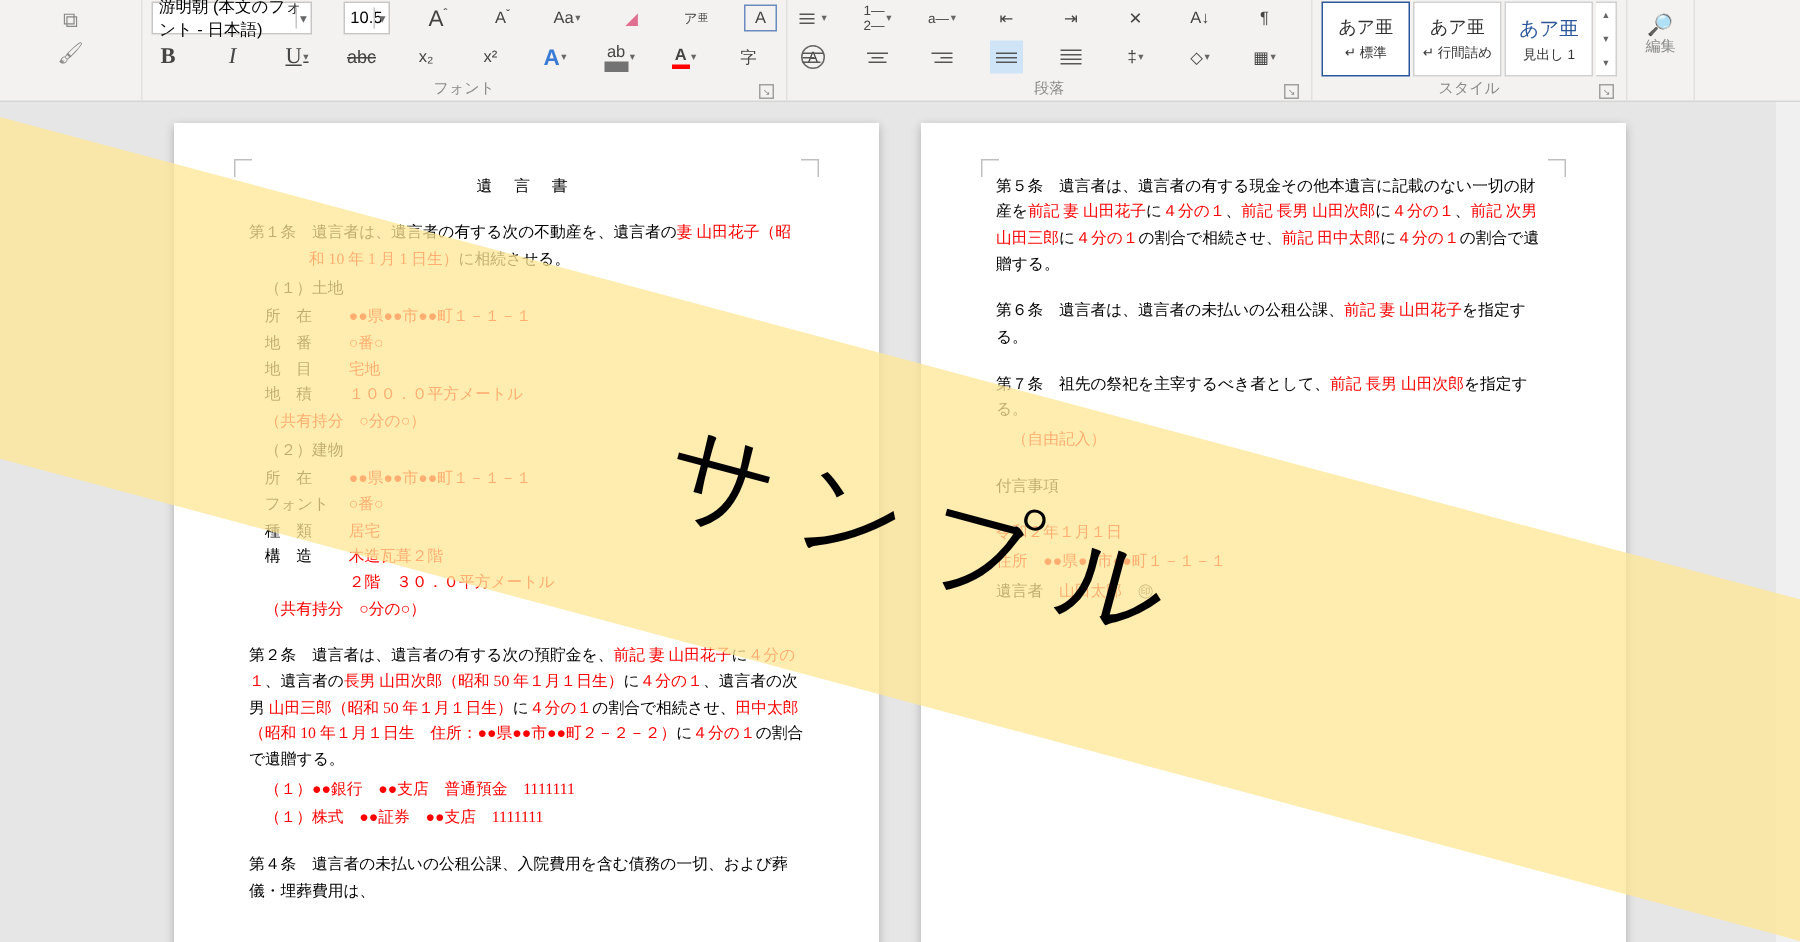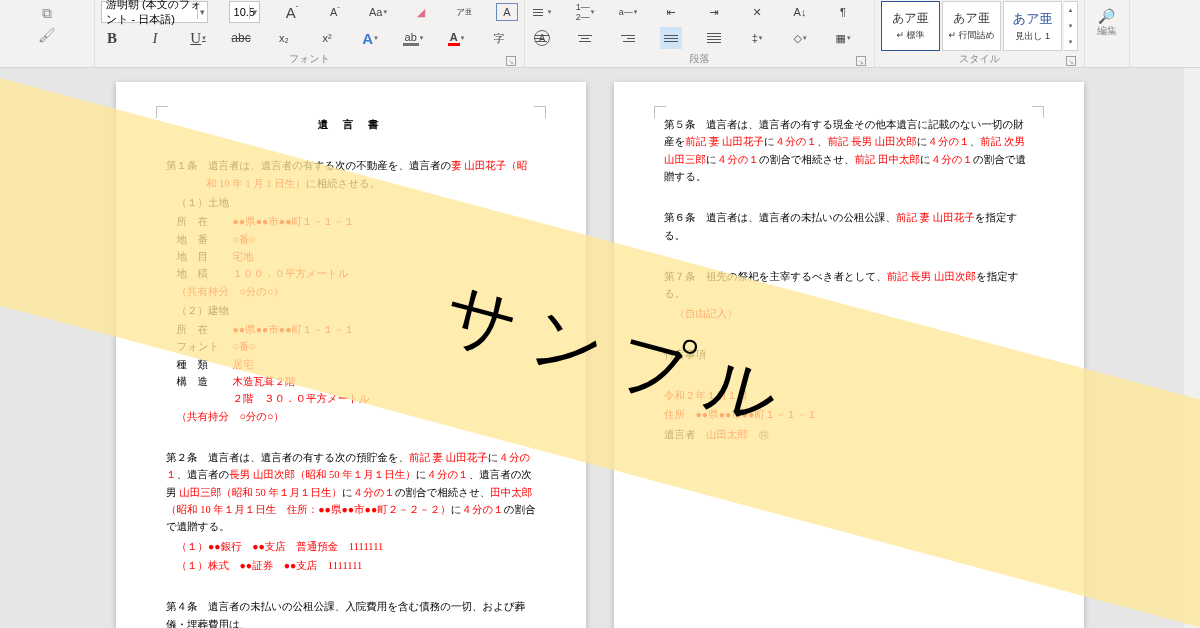--- a/index.html
+++ b/index.html
@@ -35,23 +35,23 @@
 .styles-more{width:14px;height:50px;border:1px solid #d0d0d0;border-left:none;display:flex;flex-direction:column;justify-content:center;align-items:center;gap:8px;font-size:7px;color:#666;background:#fff}
 .edit-group{width:45px;text-align:center;padding-top:8px}
 .edit-group .big{font-size:14px;color:#333}
 
 .workspace{position:absolute;top:68px;left:0;right:0;bottom:0;background:#e6e6e6;display:flex;justify-content:center;gap:28px;padding-top:14px;overflow:hidden}
 .page{width:470px;height:660px;background:#fff;box-shadow:0 2px 6px rgba(0,0,0,0.25);position:relative;padding:34px 50px 30px 50px;font-family:"MS Mincho","Yu Mincho",serif;font-size:10.5px;line-height:1.65;color:#000}
 .page .corner{position:absolute;width:12px;height:12px;border:1px solid #bfbfbf}
 .page .corner.tl{top:24px;left:40px;border-right:none;border-bottom:none}
 .page .corner.tr{top:24px;right:40px;border-left:none;border-bottom:none}
 .red{color:#ff0000}
-.title{text-align:center;letter-spacing:6px;font-weight:bold;margin-bottom:4px}
+.title{text-align:center;letter-spacing:6px;font-weight:normal;margin-bottom:4px}
 .para{margin:0 0 2px 0}
-.sect{margin-top:24px}
+.sect{margin-top:14px}
 .indent1{padding-left:1em}
 .hang{text-indent:-3.8em;padding-left:3.8em}
 .kv{display:flex}
 .kv .k{width:56px;white-space:nowrap}
 
 .watermark{position:absolute;pointer-events:none;left:-80px;top:60px;width:1400px;height:220px;transform:rotate(15deg);background:rgba(255,231,150,0.75);display:flex;align-items:center;justify-content:center;font-size:70px;letter-spacing:18px;font-family:"Yu Mincho","MS Mincho",serif;color:#000;z-index:5;font-weight:500}
 .watermark{top:180px}
 
 .scrollstub{position:absolute;right:0;top:68px;width:16px;bottom:0;background:#f0f0f0}
 
@@ -111,21 +111,21 @@
           <div class="rbtn strike">
               <span>abc</span>
             </div>
           <div class="rbtn">x₂</div>
           <div class="rbtn">x²</div>
           <div class="rbtn">
               <span style="color:#3a7bd5;font-weight:bold;font-size:15px">A</span>
               <span class="tinycaret">▾</span>
             </div>
           <div class="rbtn">
-              <span style="border-bottom:3px solid #737373;padding:0 2px">ab</span>
+              <span style="border-bottom:7px solid #737373;padding:0 2px">ab</span>
               <span class="tinycaret">▾</span>
             </div>
           <div class="rbtn">
               <span style="border-bottom:3px solid #ff0000;padding:0 2px;font-weight:bold">A</span>
               <span class="tinycaret">▾</span>
             </div>
           <div class="rbtn">
               <span style="font-size:11px">字</span>
             </div>
           <div class="rbtn">

